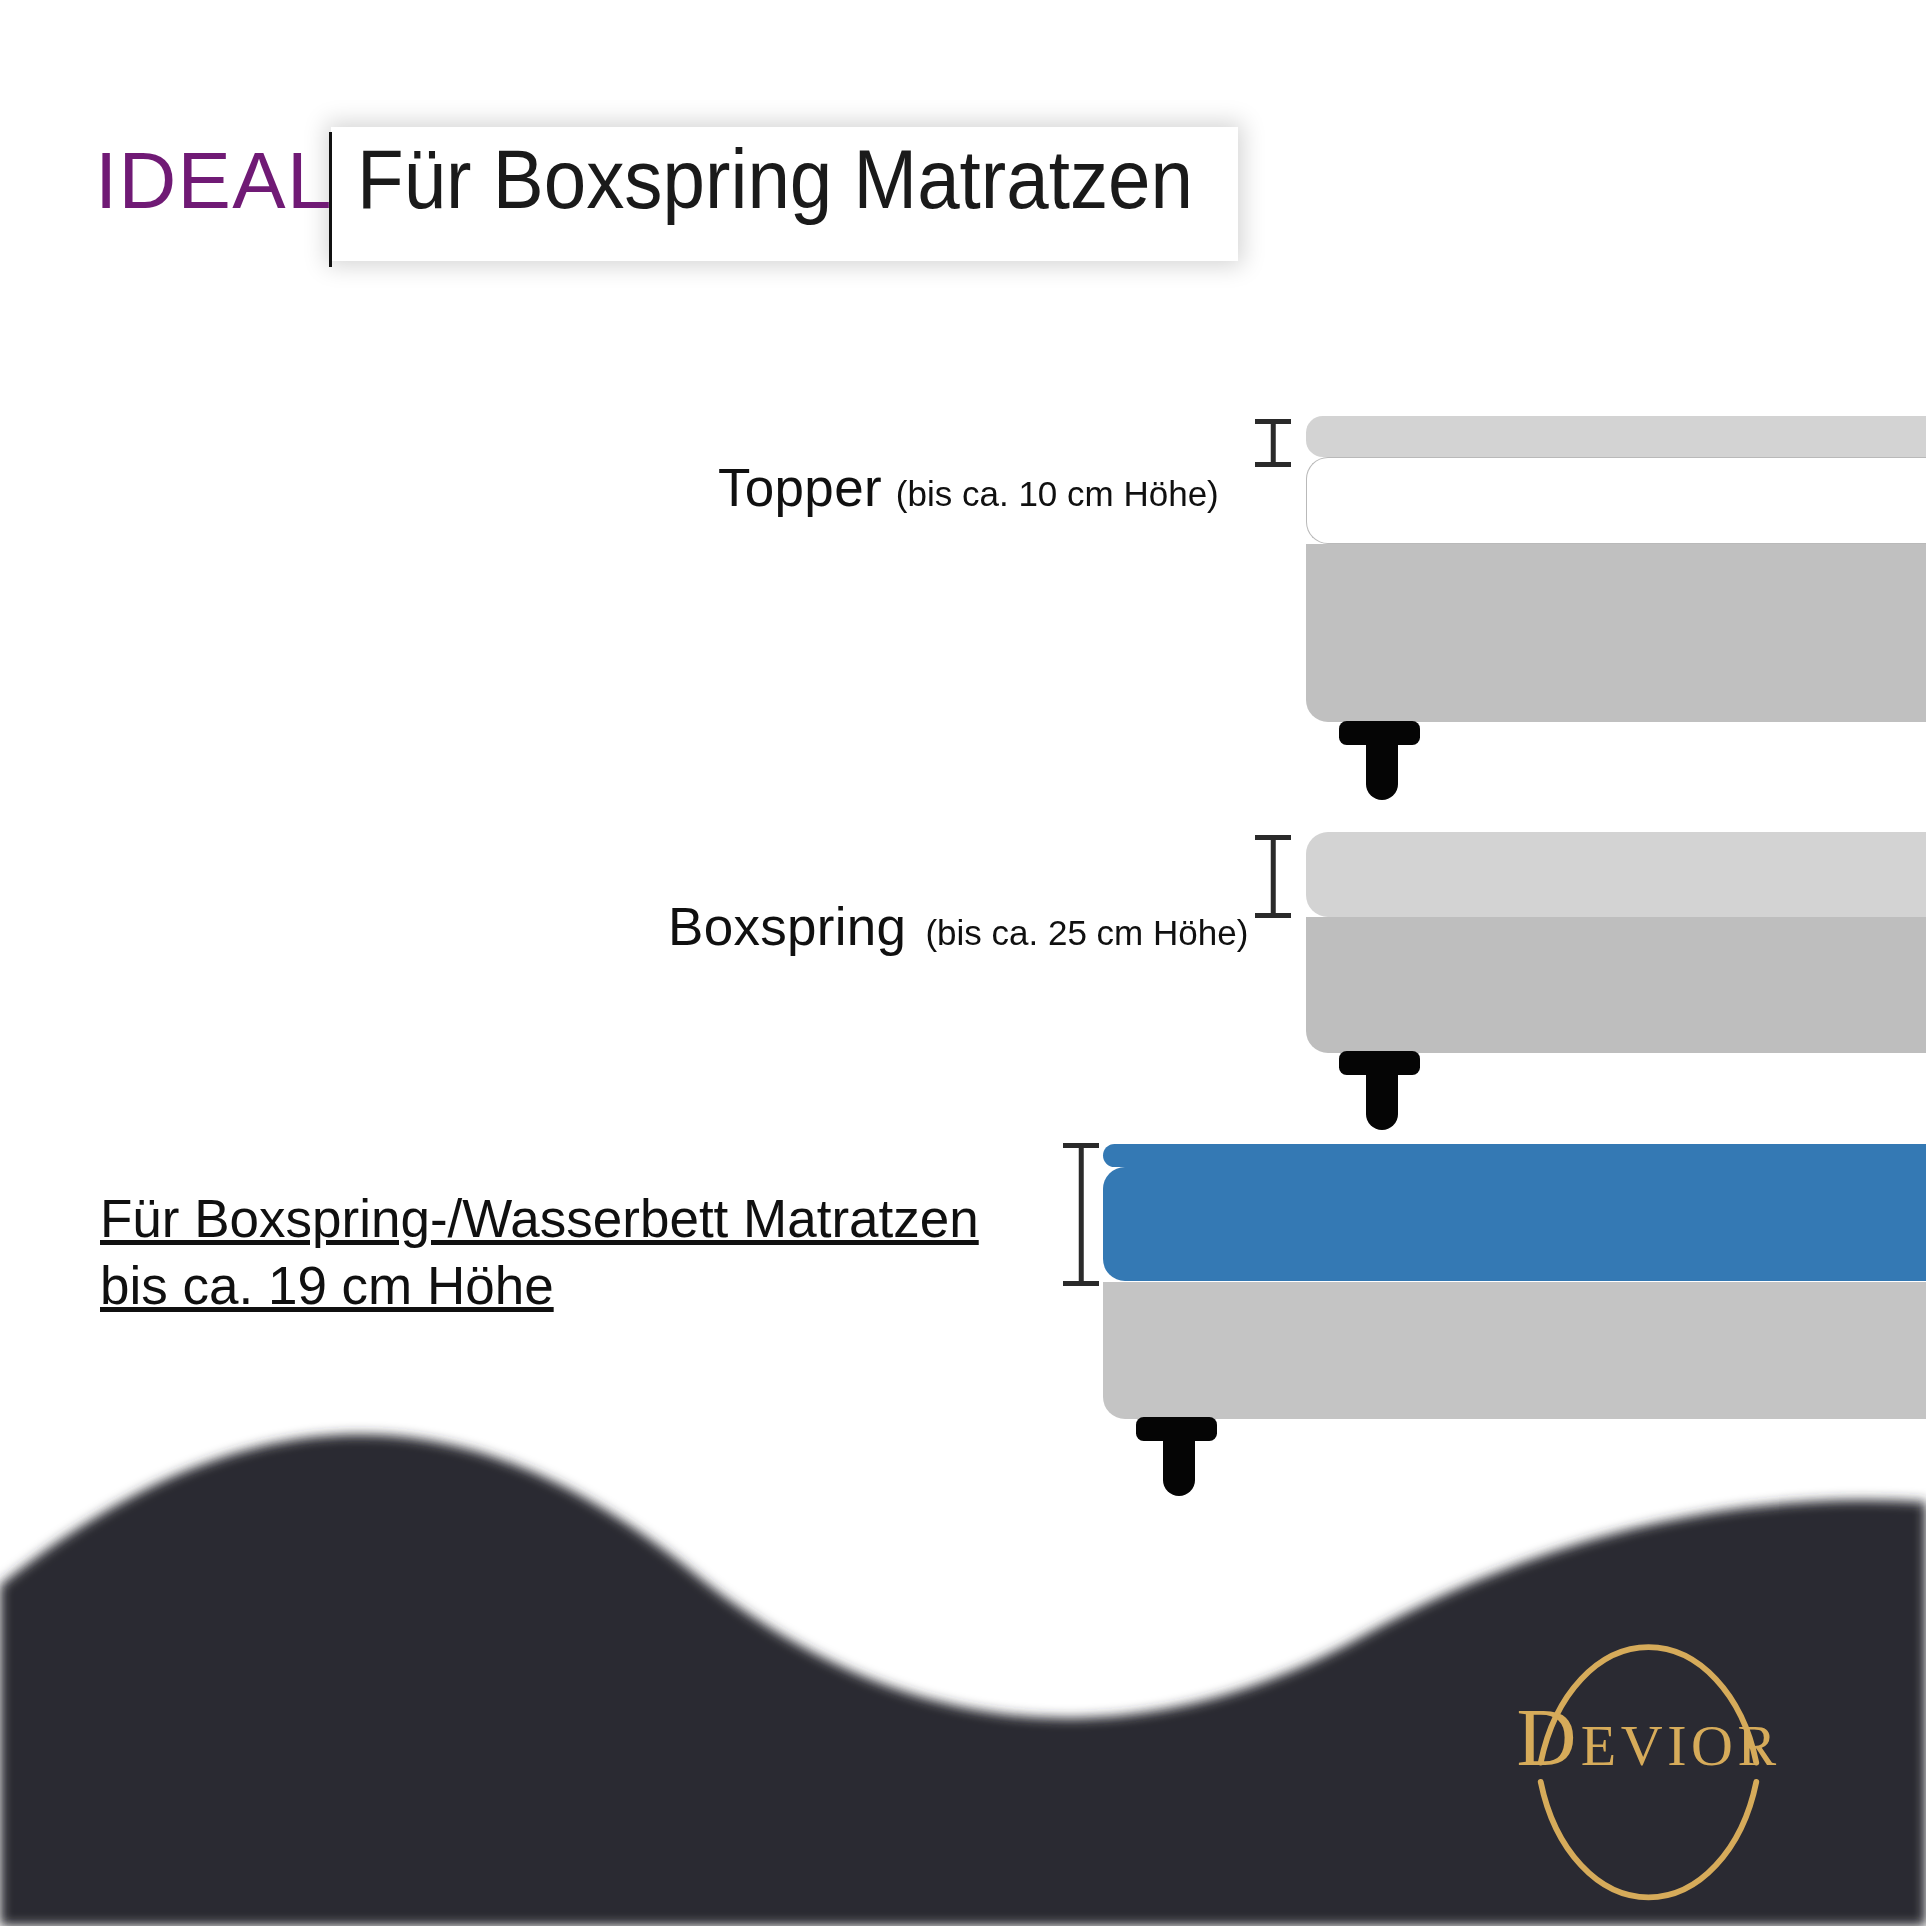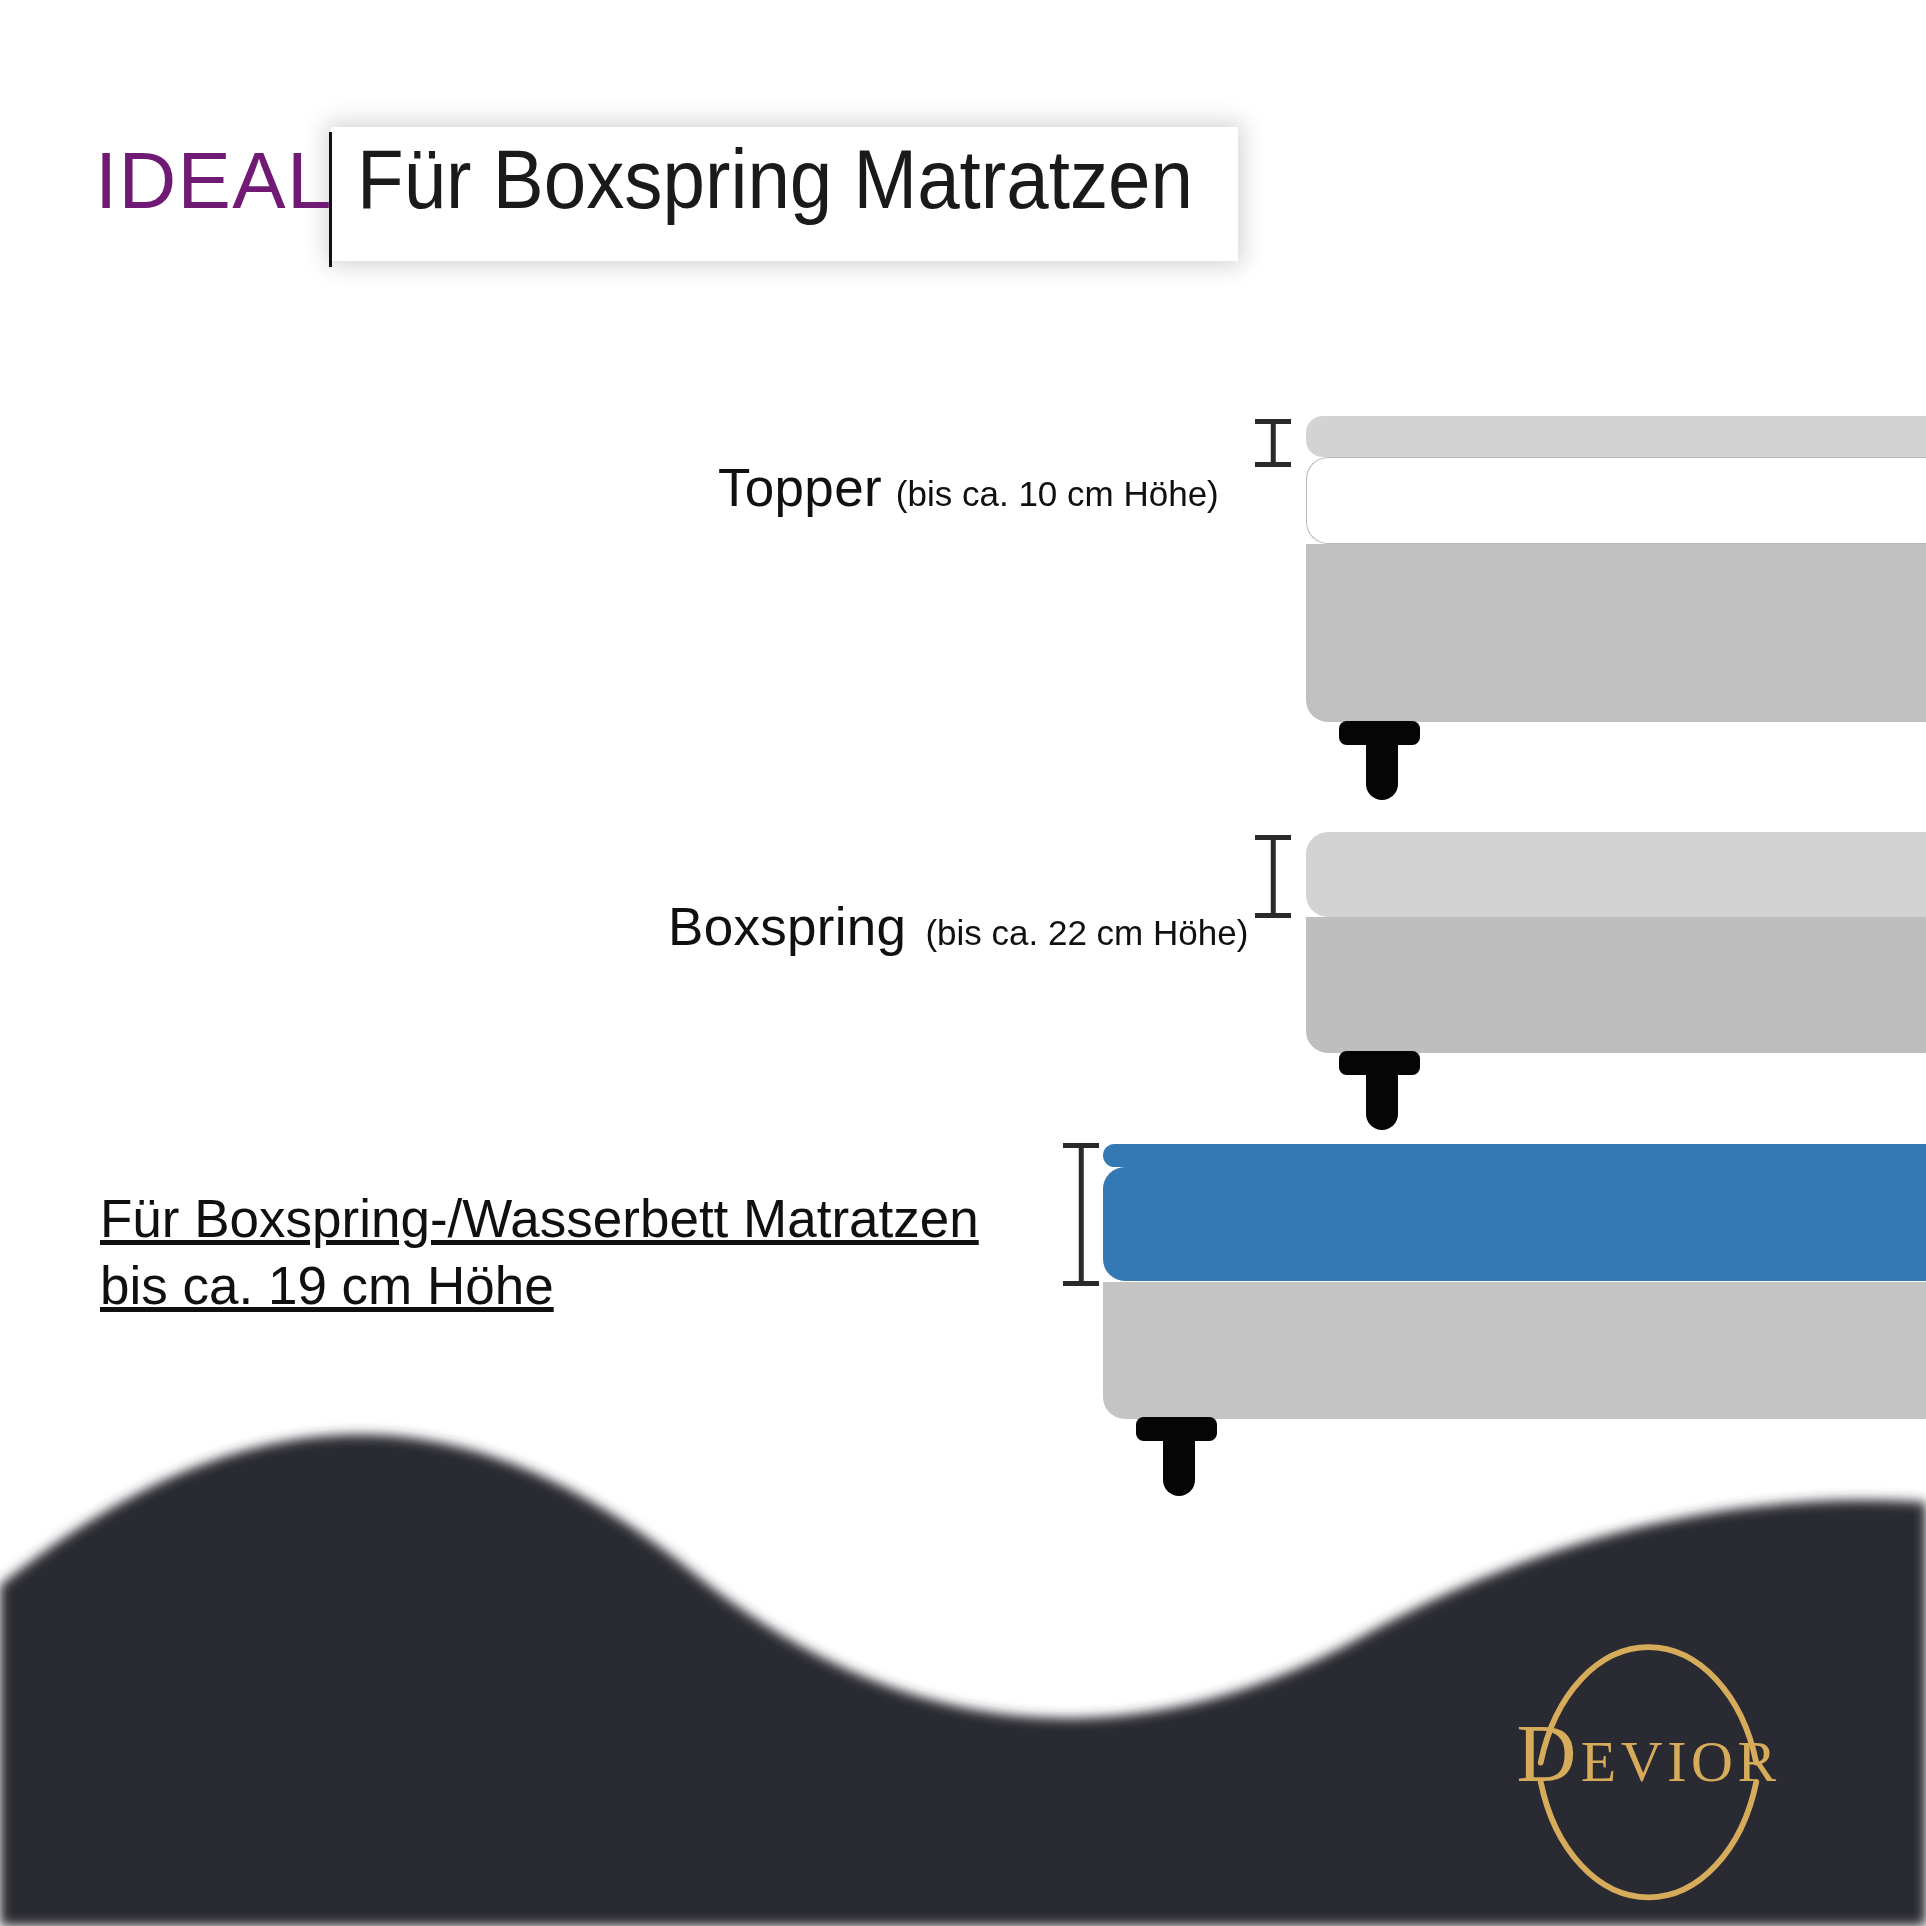--- a/index.html
+++ b/index.html
@@ -63,21 +63,21 @@
   .lbl-block{position:absolute;color:#101010;}
   .lbl-block .line{font-size:53px;line-height:67px;font-weight:400;white-space:nowrap;}
 
   
   .footer-wave{position:absolute;left:0;top:1380px;width:1926px;height:546px;}
 
   
   .logo{position:absolute;left:1456px;top:1570px;width:385px;height:334px;}
   .logo-ring{position:absolute;inset:0;}
   .logo-word{
-    position:absolute;left:0;top:142px;width:385px;text-align:center;
+    position:absolute;left:0;top:126px;width:385px;text-align:center;
     font-family:"Liberation Serif", serif;
     font-size:83px;line-height:83px;letter-spacing:4.5px;
     color:#d6ab5a;
     font-variant:small-caps;
   }
 </style>
 </head>
 <body>
 
 <div id="stage">
@@ -110,21 +110,21 @@
     <div class="slab" style="left:1306px;top:544px;width:648px;height:178px;background:#c0c0c0;
                 border-radius:0 0 0 22px;"></div>
 
     <div class="leg" style="left:1339px;top:721px;width:81px;height:80px;">
       <div class="leg-top" style="left:0;top:0;width:81px;height:24.4px;"></div>
       <div class="leg-shaft" style="left:27px;top:19px;width:32px;height:60px;"></div>
     </div>
   </div>
 
   <div class="lbl" style="left:668px;top:896px;">
-    <span class="big">Boxspring</span><span style="display:inline-block;width:19px"></span><span class="small">(bis ca. 22 cm Höhe)</span>
+    <span class="big">Boxspring</span><span style="display:inline-block;width:19px"></span><span class="small">(bis ca. 25 cm Höhe)</span>
   </div>
 
   <div class="bracket" style="left:1255px;top:835px;width:36px;height:83px;">
     <div class="stem"></div>
     <div class="cap top"></div>
     <div class="cap bot"></div>
   </div>
 
   <div class="bed">
     <div class="slab" style="left:1306px;top:832px;width:648px;height:85px;background:#d3d3d3;

